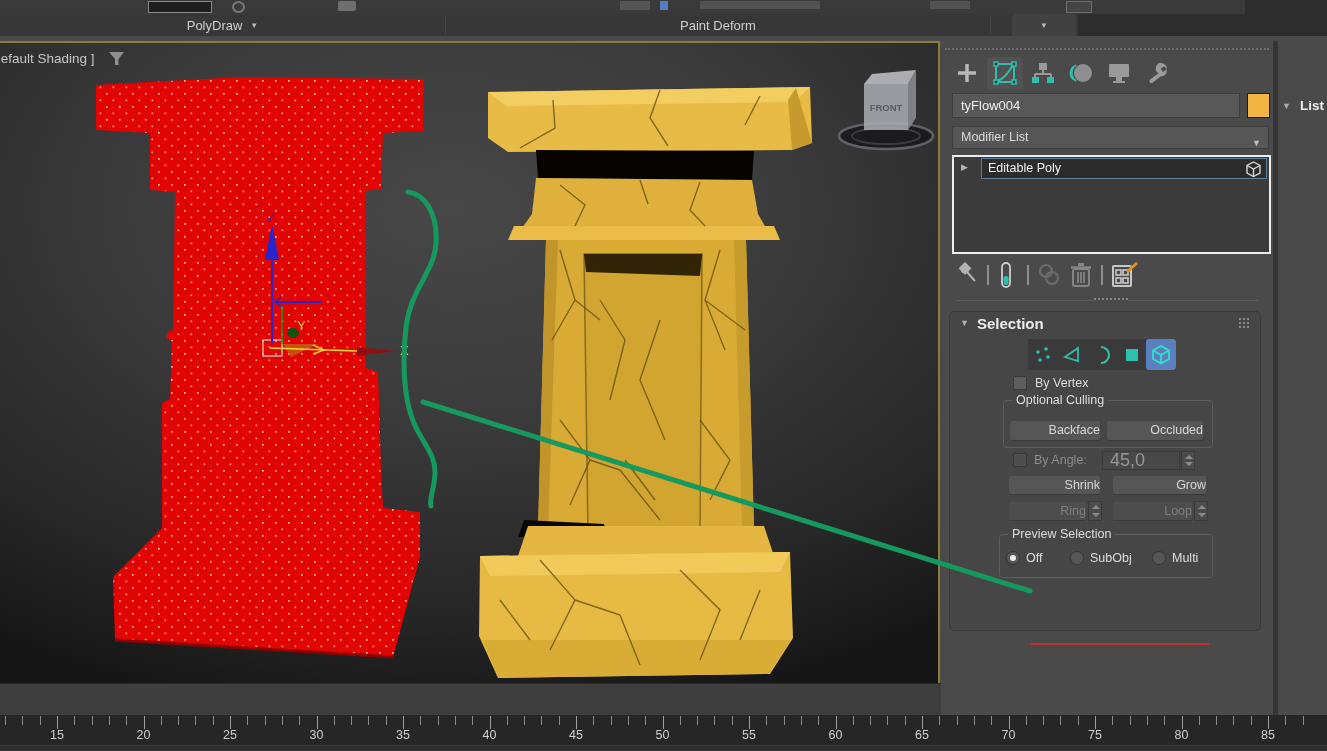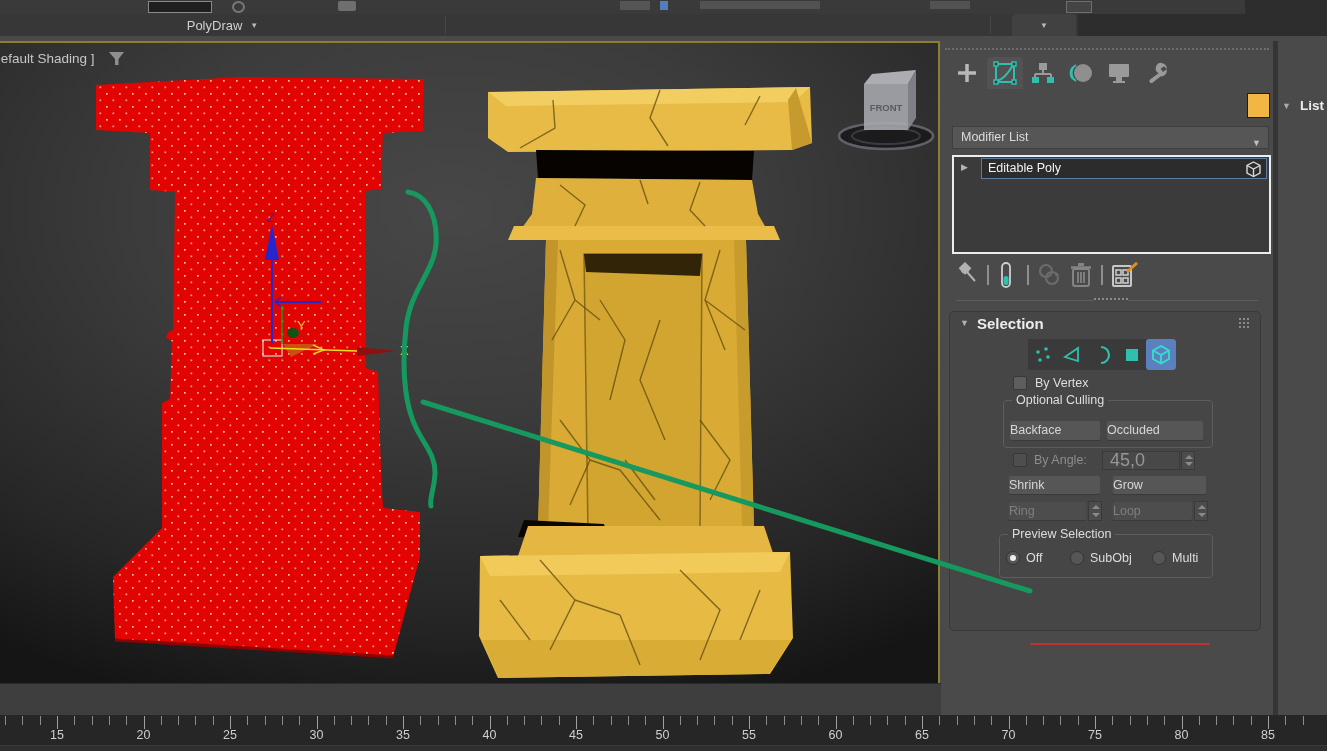--- a/index.html
+++ b/index.html
@@ -89,21 +89,21 @@
 
   .chk { position:absolute; width:14px; height:14px; background:#5e5e5e; border:1px solid #383838; border-radius:2px; }
   .chk.disabled { background:#4e4e4e; }
   .lbl { position:absolute; font-size:12.5px; color:#dedede; }
   .lbl.dim { color:#8d8d8d; }
 
   .group { position:absolute; border:1px solid #5d5d5d; border-radius:4px; }
   .group-legend { position:absolute; top:-8px; left:8px; background:#464646; padding:0 4px; font-size:12.5px; color:#dedede; }
 
   .btn { position:absolute; background:#565656; border:1px solid #474747; border-bottom-color:#3a3a3a;
-    border-radius:3px; color:#d6d6d6; font-size:12.5px; text-align:left; }
+    border-radius:3px; color:#d6d6d6; font-size:12.5px; text-align:right; }
   .btn.disabled { background:#4d4d4d; color:#7e7e7e; }
 
   .spinfield { position:absolute; background:#484848; border:1px solid #3a3a3a; color:#969696; font-size:18px; }
   .spinner { position:absolute; width:14px; background:#4c4c4c; border:1px solid #3a3a3a; }
   .spinner:before, .spinner:after { content:""; position:absolute; left:3px; width:0; height:0;
     border-left:4px solid transparent; border-right:4px solid transparent; }
   .spinner:before { top:3px; border-bottom:4px solid #8a8a8a; }
   .spinner:after { bottom:3px; border-top:4px solid #8a8a8a; }
 
   .radio { position:absolute; width:14px; height:14px; border-radius:50%; background:#565656; border:1px solid #363636; }
@@ -146,20 +146,23 @@
     <div class="dark-end"></div>
   </div>
 
   <div class="ribbon">
     <div class="ribbon-dark"></div>
     <div class="rtab polydraw">
       <span>PolyDraw</span>
       <span class="caret">▼</span>
     </div>
     <div class="vsep" style="left:445px"></div>
+    <div class="rtab paint">
+      <span>Paint Deform</span>
+    </div>
     <div class="vsep" style="left:990px"></div>
     <div class="rtab overflow">
       <span class="caret" style="margin:0">▼</span>
     </div>
   </div>
 
   <div class="viewport">
     <div class="vplabel">
       <span>Default Shading ]</span>
       <svg width="16" height="14">
@@ -295,20 +298,21 @@
         <rect x="9" y="15" width="6" height="4" fill="#9a9a9a"></rect>
         <rect x="6" y="19" width="12" height="2" fill="#9a9a9a"></rect>
       </svg>
     </div>
     <div class="cptab" style="left:198px">
       <svg width="24" height="24">
         <path d="M21,7 a5.5,5.5 0 1 0 -7.5,5 L6,19.5 a2,2 0 0 0 2.8,2.8 L16.3,14.8 a5.5,5.5 0 0 0 4.7-7.8 l-3.2,3.2 -2.8-2.8 3.2-3.2 Z" fill="#9a9a9a" transform="rotate(8 12 12)"></path>
       </svg>
     </div>
 
+    <div class="objname">tyFlow004</div>
     <div class="swatch"></div>
 
     <div class="modlist">
       <span>Modifier List</span>
       <span class="dd">▼</span>
     </div>
 
     <div class="stack">
       <span class="expand">▶</span>
       <div class="stackrow">

